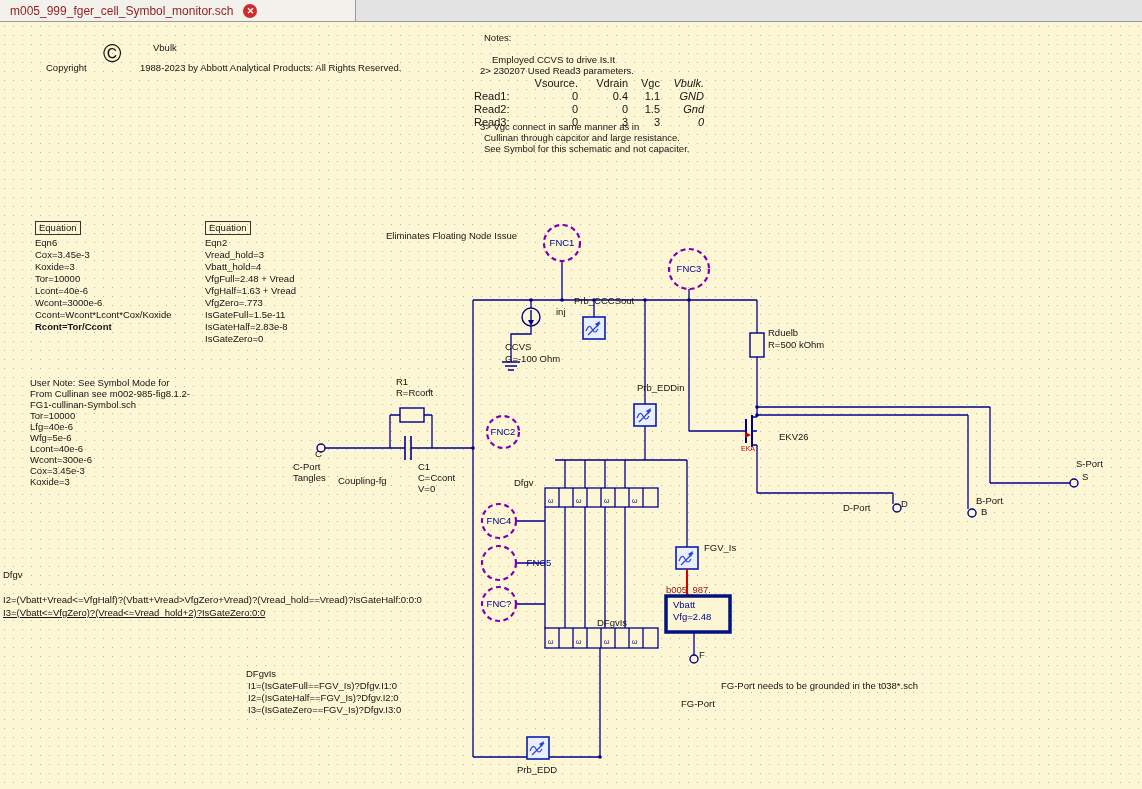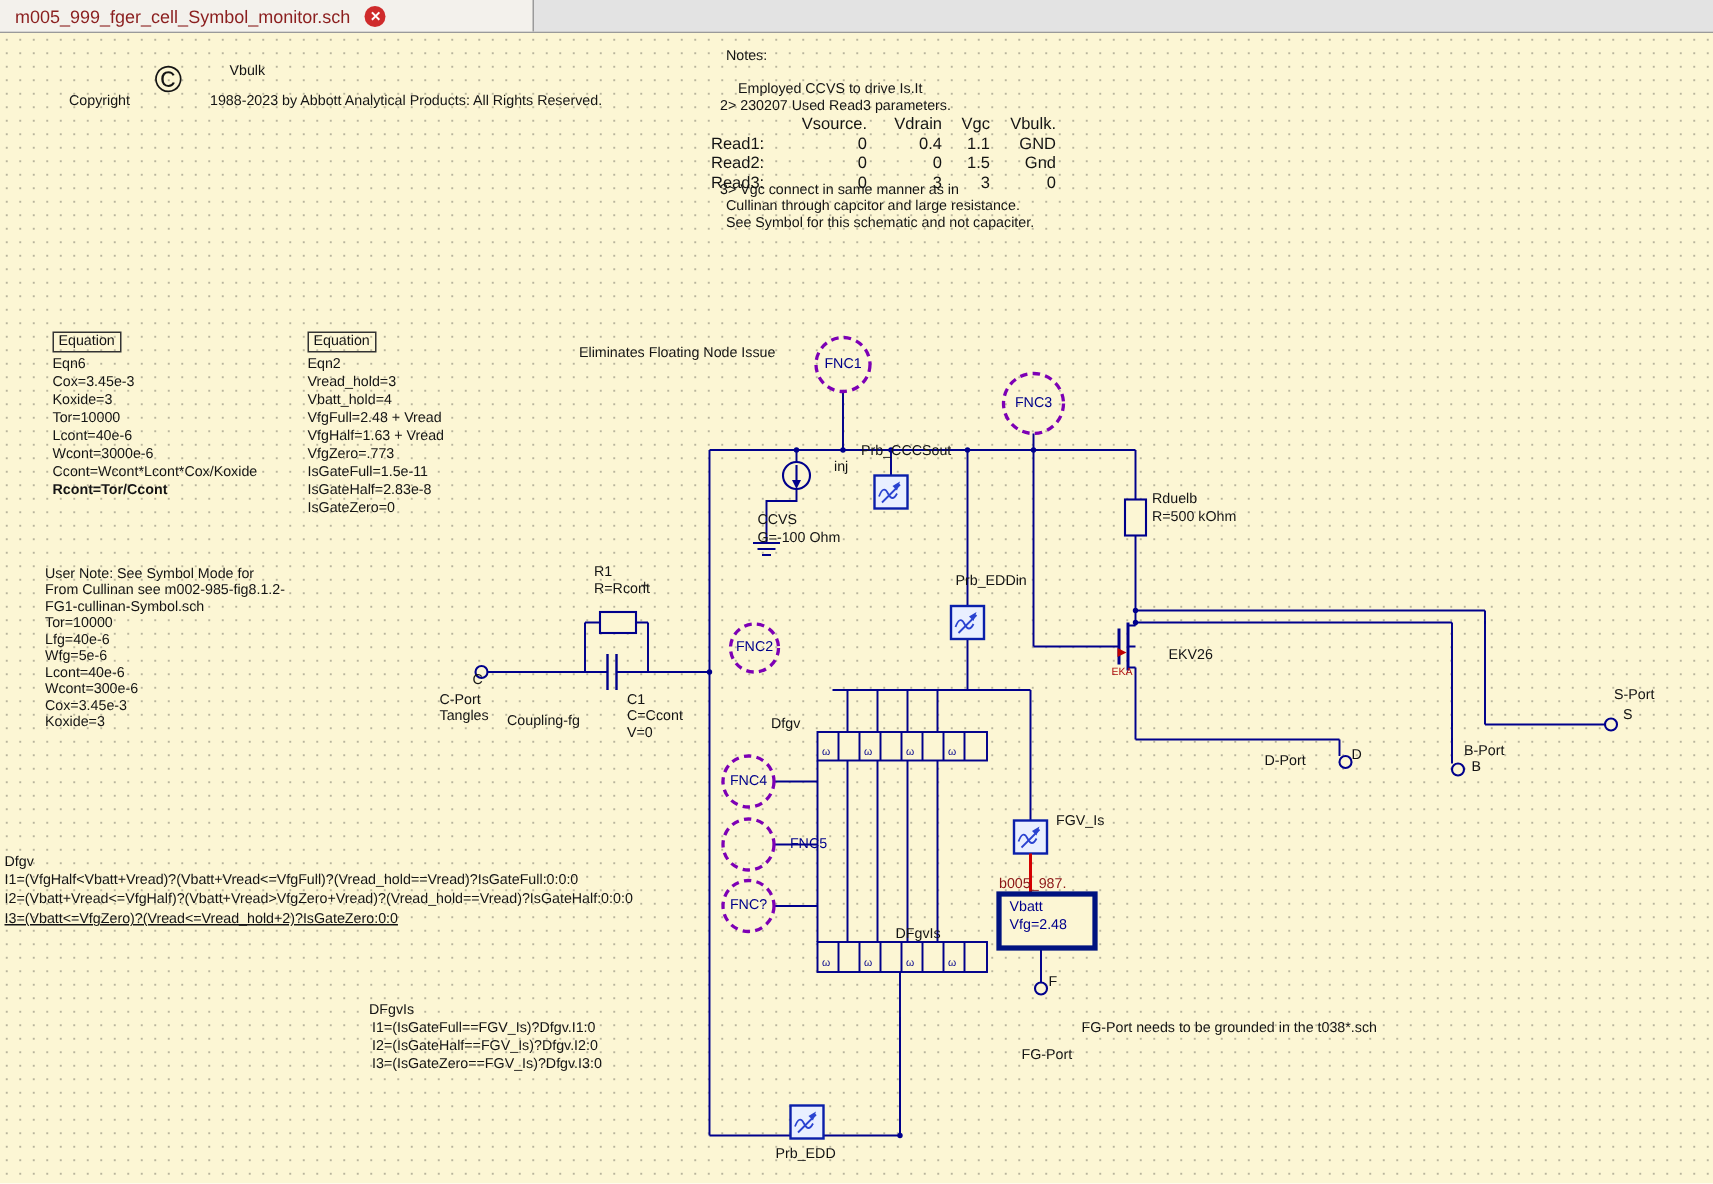--- a/index.html
+++ b/index.html
@@ -20,21 +20,21 @@
   .tr { color:#b01010; }
   .tc { text-align:center; }
   .big-c { font-size:25px; color:#141414; }
   .eq-title { border:1px solid #333; padding:0 3px 1px 3px; display:inline-block; }
   .notes-table { position:absolute; border-collapse:collapse; font-size:11px; color:#141414; }
   .notes-table td { padding:0 0 1px 0; text-align:right; white-space:nowrap; }
   .notes-table td:first-child { text-align:left; min-width:46px; }
   .notes-table td:nth-child(2) { min-width:58px; }
   .notes-table td:nth-child(3) { min-width:50px; }
   .notes-table td:nth-child(4) { min-width:32px; }
-  .notes-table td:nth-child(5) { min-width:44px; }
+  .notes-table td:nth-child(5) { min-width:44px;font-style:italic; }
 </style>
 </head>
 <body>
 
 <div class="app">
 
   <div class="tabbar">
     <div class="tab">
       <span class="tab-title">m005_999_fger_cell_Symbol_monitor.sch</span>
       <span class="tab-close">✕</span>
@@ -244,21 +244,20 @@
     <div class="t" style="left:30px; top:377px;">FG1-cullinan-Symbol.sch</div>
     <div class="t" style="left:30px; top:388px;">Tor=10000</div>
     <div class="t" style="left:30px; top:399px;">Lfg=40e-6</div>
     <div class="t" style="left:30px; top:410px;">Wfg=5e-6</div>
     <div class="t" style="left:30px; top:421px;">Lcont=40e-6</div>
     <div class="t" style="left:30px; top:432px;">Wcont=300e-6</div>
     <div class="t" style="left:30px; top:443px;">Cox=3.45e-3</div>
     <div class="t" style="left:30px; top:454px;">Koxide=3</div>
 
     <div class="t" style="left:3px; top:547px;">Dfgv</div>
-    <div class="t" style="left:3px; top:559px;">I1=(VfgHalf&lt;Vbatt+Vread)?(Vbatt+Vread&lt;=VfgFull)?(Vread_hold==Vread)?IsGateFull:0:0:0</div>
     <div class="t" style="left:3px; top:572px;">I2=(Vbatt+Vread&lt;=VfgHalf)?(Vbatt+Vread&gt;VfgZero+Vread)?(Vread_hold==Vread)?IsGateHalf:0:0:0</div>
     <div class="t" style="left:3px; top:585px;text-decoration:underline;">I3=(Vbatt&lt;=VfgZero)?(Vread&lt;=Vread_hold+2)?IsGateZero:0:0</div>
 
     <div class="t" style="left:246px; top:646px;">DFgvIs</div>
     <div class="t" style="left:248px; top:658px;">I1=(IsGateFull==FGV_Is)?Dfgv.I1:0</div>
     <div class="t" style="left:248px; top:670px;">I2=(IsGateHalf==FGV_Is)?Dfgv.I2:0</div>
     <div class="t" style="left:248px; top:682px;">I3=(IsGateZero==FGV_Is)?Dfgv.I3:0</div>
 
     <div class="t" style="left:574px; top:273px;">Prb_CCCSout</div>
     <div class="t" style="left:556px; top:284px;">inj</div>

